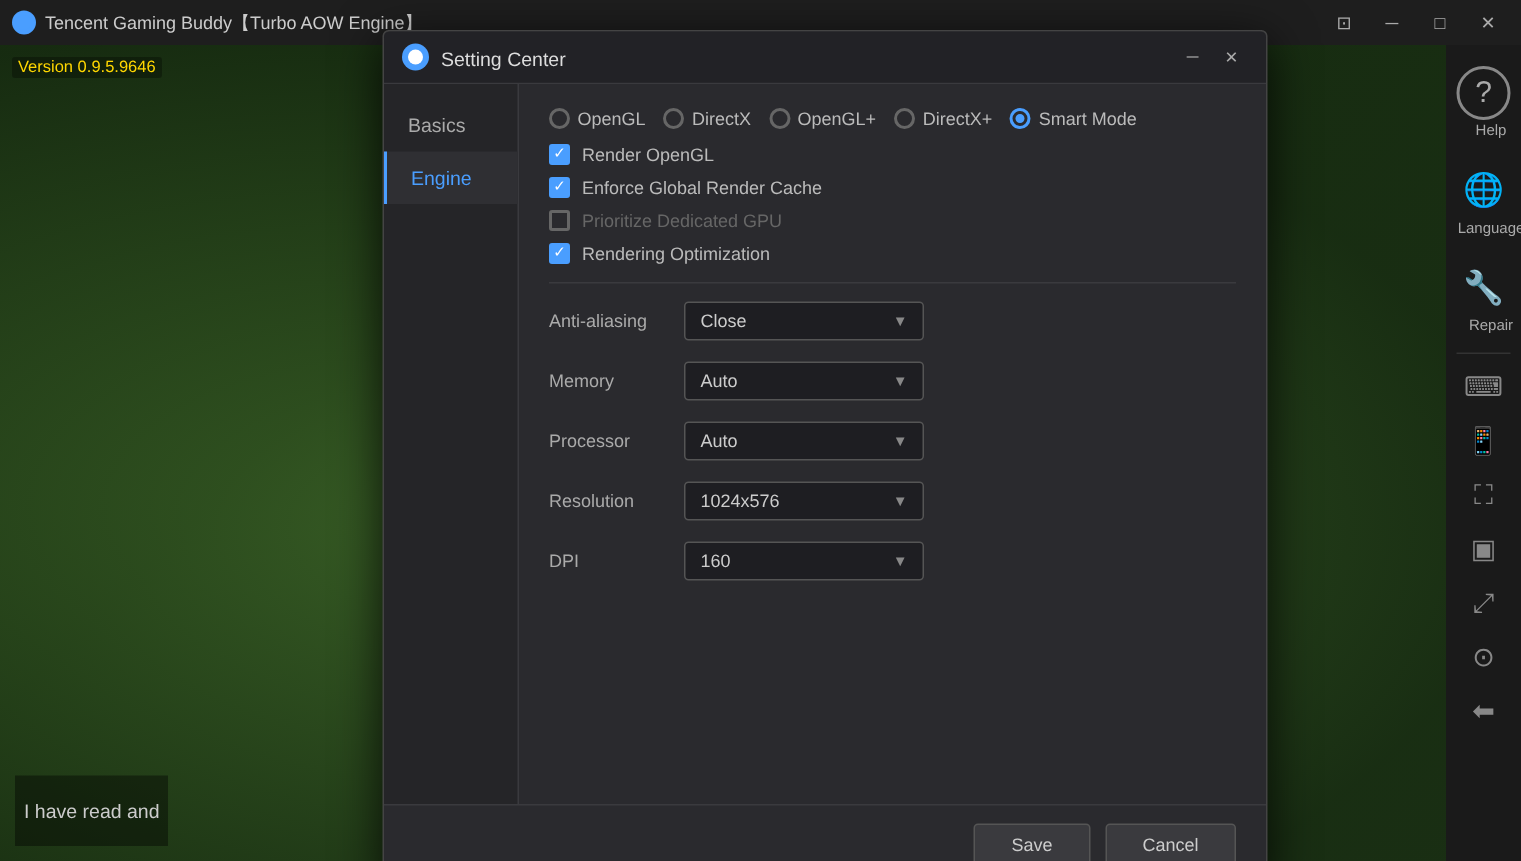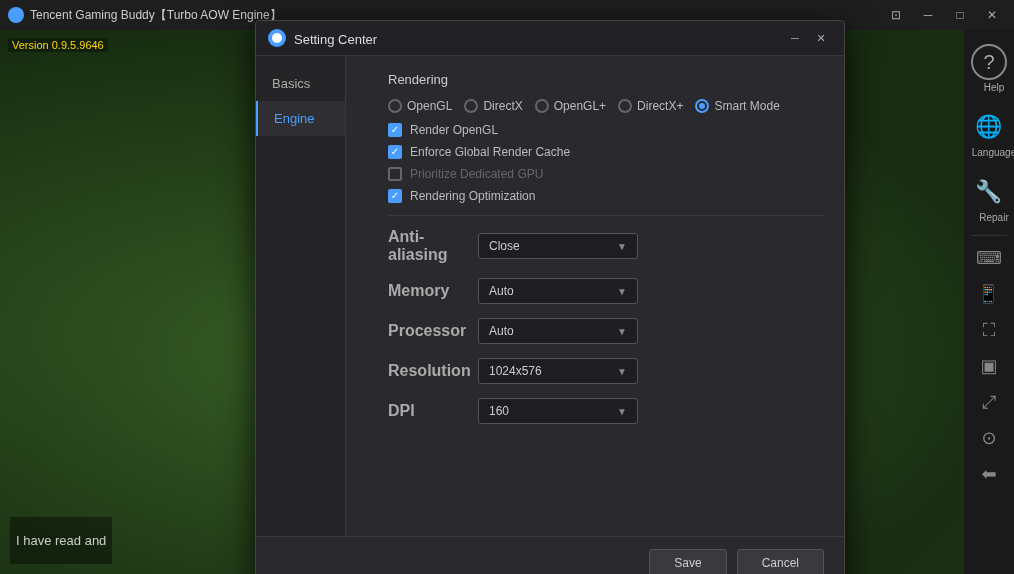--- a/index.html
+++ b/index.html
@@ -164,21 +164,20 @@
       color: #aaa;
       cursor: pointer;
       font-size: 11px;
       display: flex; align-items: center; justify-content: center;
     }
 
     
     .dialog-body {
       display: flex;
       min-height: 480px;
-      gap: 22px;
     }
     .nav-sidebar {
       width: 90px;
       background: #252528;
       border-right: 1px solid #3a3a3e;
       padding-top: 10px;
     }
     .nav-item {
       padding: 10px 16px;
       color: #aaa;
@@ -275,23 +274,22 @@
 
     
     .setting-row {
       display: flex;
       align-items: center;
       margin-bottom: 14px;
     }
     .setting-label {
       width: 90px;
       color: #aaa;
-      font-size: 16px;
+      font-size: 12px;
       flex-shrink: 0;
-      font-weight: bold;
     }
     .setting-select {
       flex: 1;
       max-width: 160px;
       background: #1e1e22;
       border: 1px solid #555;
       border-radius: 3px;
       color: #ccc;
       font-size: 12px;
       padding: 5px 10px;
@@ -433,21 +431,20 @@
   </div>
 
   <div class="dialog-body">
 
     <div class="nav-sidebar">
       <div class="nav-item">Basics</div>
       <div class="nav-item active">Engine</div>
     </div>
 
     <div class="content-area">
-      <div class="section-title">Rendering</div>
 
       <div class="render-modes">
         <div class="radio-option">
           <div class="radio-circle"></div>
           <span class="radio-label">OpenGL</span>
         </div>
         <div class="radio-option">
           <div class="radio-circle"></div>
           <span class="radio-label">DirectX</span>
         </div>

